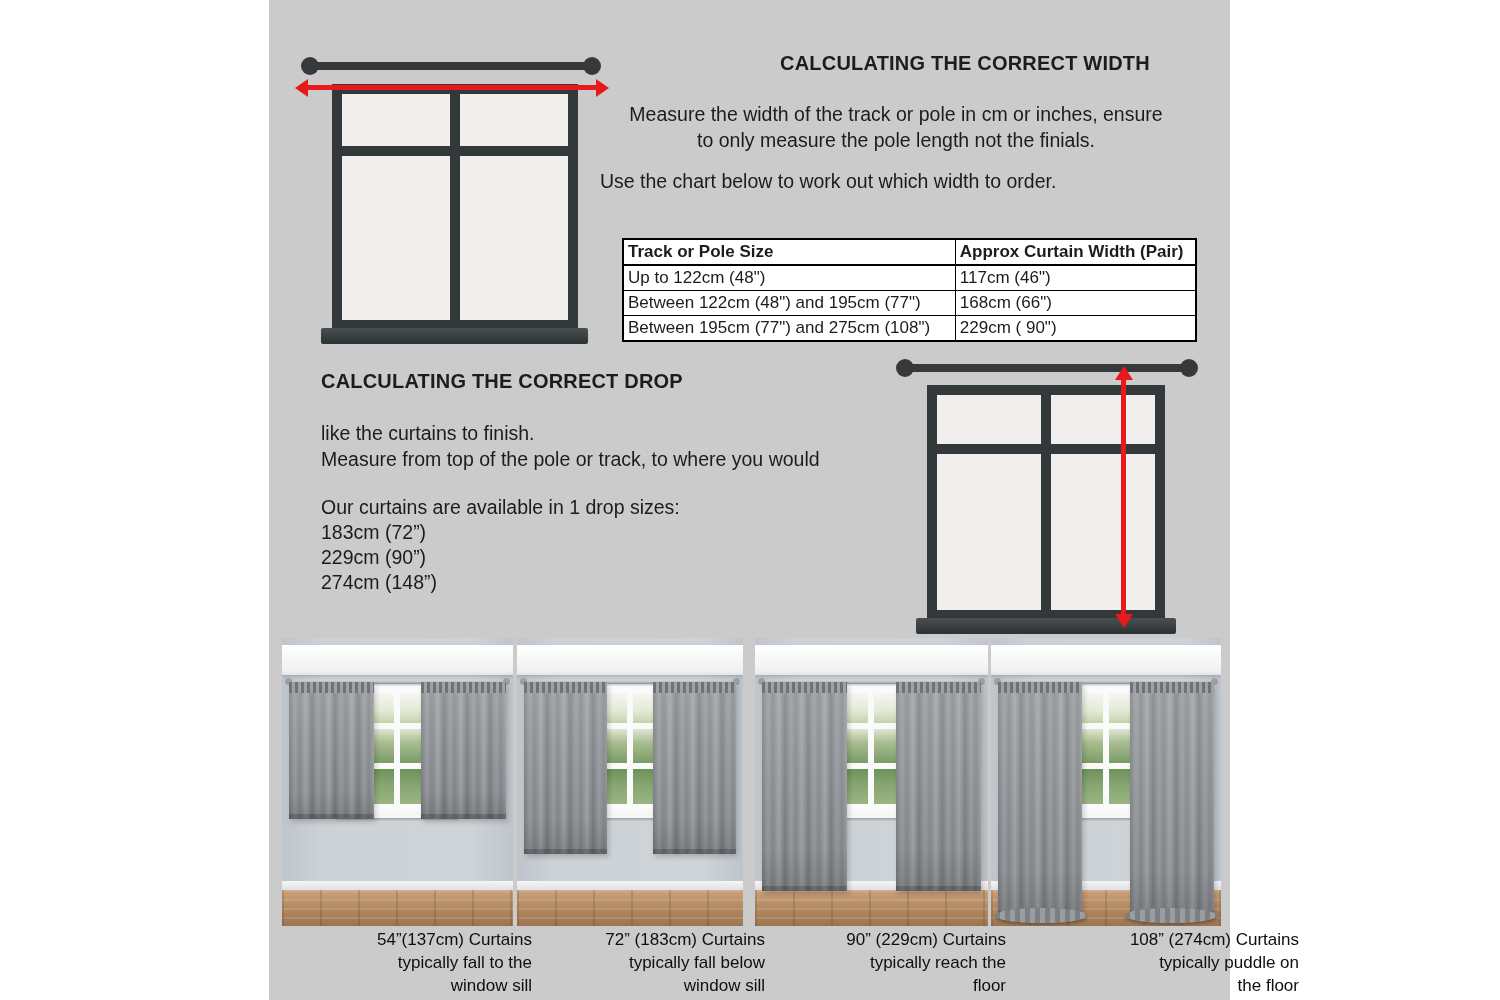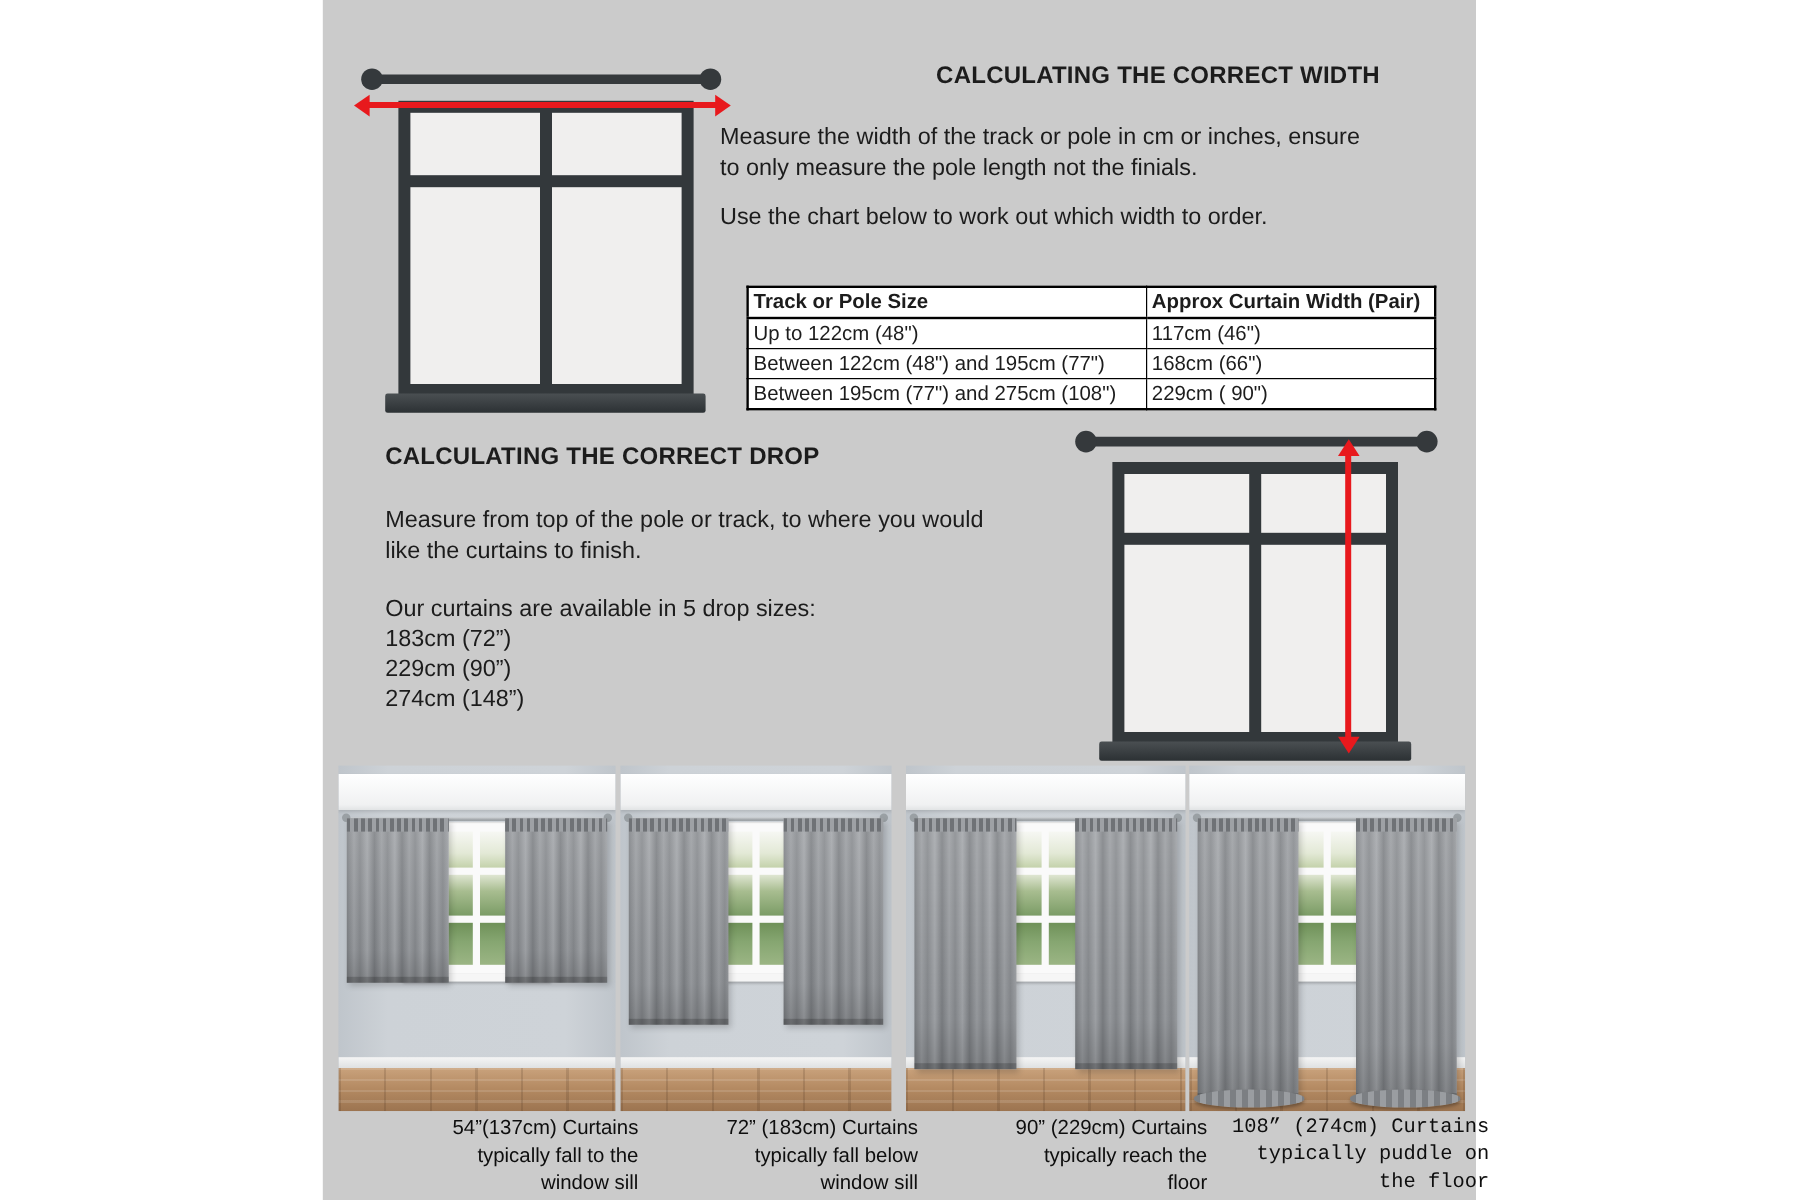--- a/index.html
+++ b/index.html
@@ -15,21 +15,21 @@
   html,body{margin:0;padding:0;}
   body{background:#ffffff;font-family:"Liberation Sans","DejaVu Sans",sans-serif;color:var(--text-dark);}
   .canvas{position:relative;width:1500px;height:1000px;background:#ffffff;overflow:hidden;}
   .gray-panel{position:absolute;left:269px;top:0;width:961px;height:1000px;background:var(--canvas-gray);}
 
   
   .h-title{position:absolute;font-size:20px;font-weight:bold;letter-spacing:.2px;white-space:nowrap;}
   .width-title{left:730px;top:52px;width:470px;text-align:center;}
   .drop-title{left:321px;top:370px;}
   .copy{position:absolute;font-size:19.5px;line-height:26px;}
-  .width-para1{left:600px;top:101px;width:592px;text-align:left;}
+  .width-para1{left:600px;top:101px;width:592px;text-align:center;}
   .width-para2{left:600px;top:168px;width:598px;text-align:left;}
   .drop-para1{left:321px;top:420px;width:560px;text-align:left;}
   .drop-list{left:321px;top:495px;width:560px;text-align:left;line-height:25px;}
   .copy div{white-space:nowrap;}
 
   
   .size-table{position:absolute;left:622px;top:238px;width:575px;border-collapse:collapse;background:#ffffff;font-size:17px;}
   .size-table th,.size-table td{border:1px solid #000;padding:1px 4px 2px 4px;text-align:left;white-space:nowrap;height:21px;}
   .size-table th{font-weight:bold;border-bottom-width:2px;}
   .size-table{border:2px solid #000;outline:none;}
@@ -135,25 +135,25 @@
     </tr>
     <tr>
       <td>Between 195cm (77") and 275cm (108")</td>
       <td>229cm ( 90")</td>
     </tr>
   </tbody>
     </table>
 
   <div class="h-title drop-title">CALCULATING THE CORRECT DROP</div>
   <div class="copy drop-para1">
+    <div>like the curtains to finish.</div>
     <div>Measure from top of the pole or track, to where you would</div>
-    <div>like the curtains to finish.</div>
   </div>
   <div class="copy drop-list">
-    <div>Our curtains are available in 5 drop sizes:</div>
+    <div>Our curtains are available in 1 drop sizes:</div>
     <div>183cm (72”)</div>
     <div>229cm (90”)</div>
     <div>274cm (148”)</div>
   </div>
 
   <div>
     <div class="dpole" style="left:907px;top:364px;width:278px;"></div>
     <div class="dfinial" style="left:896px;top:359px;"></div>
     <div class="dfinial" style="left:1180px;top:359px;"></div>
 
@@ -260,18 +260,18 @@
   <div class="caption" style="left:495px;">
     <div>72” (183cm) Curtains</div>
     <div>typically fall below</div>
     <div>window sill</div>
   </div>
   <div class="caption" style="left:736px;">
     <div>90” (229cm) Curtains</div>
     <div>typically reach the</div>
     <div>floor</div>
   </div>
-  <div class="caption" style="left:971px;font-family:Liberation Mono, monospace;">
+  <div class="caption" style="left:1029px;">
     <div>108” (274cm) Curtains</div>
     <div>typically puddle on</div>
     <div>the floor</div>
   </div>
 </div>
 
 </body></html>

